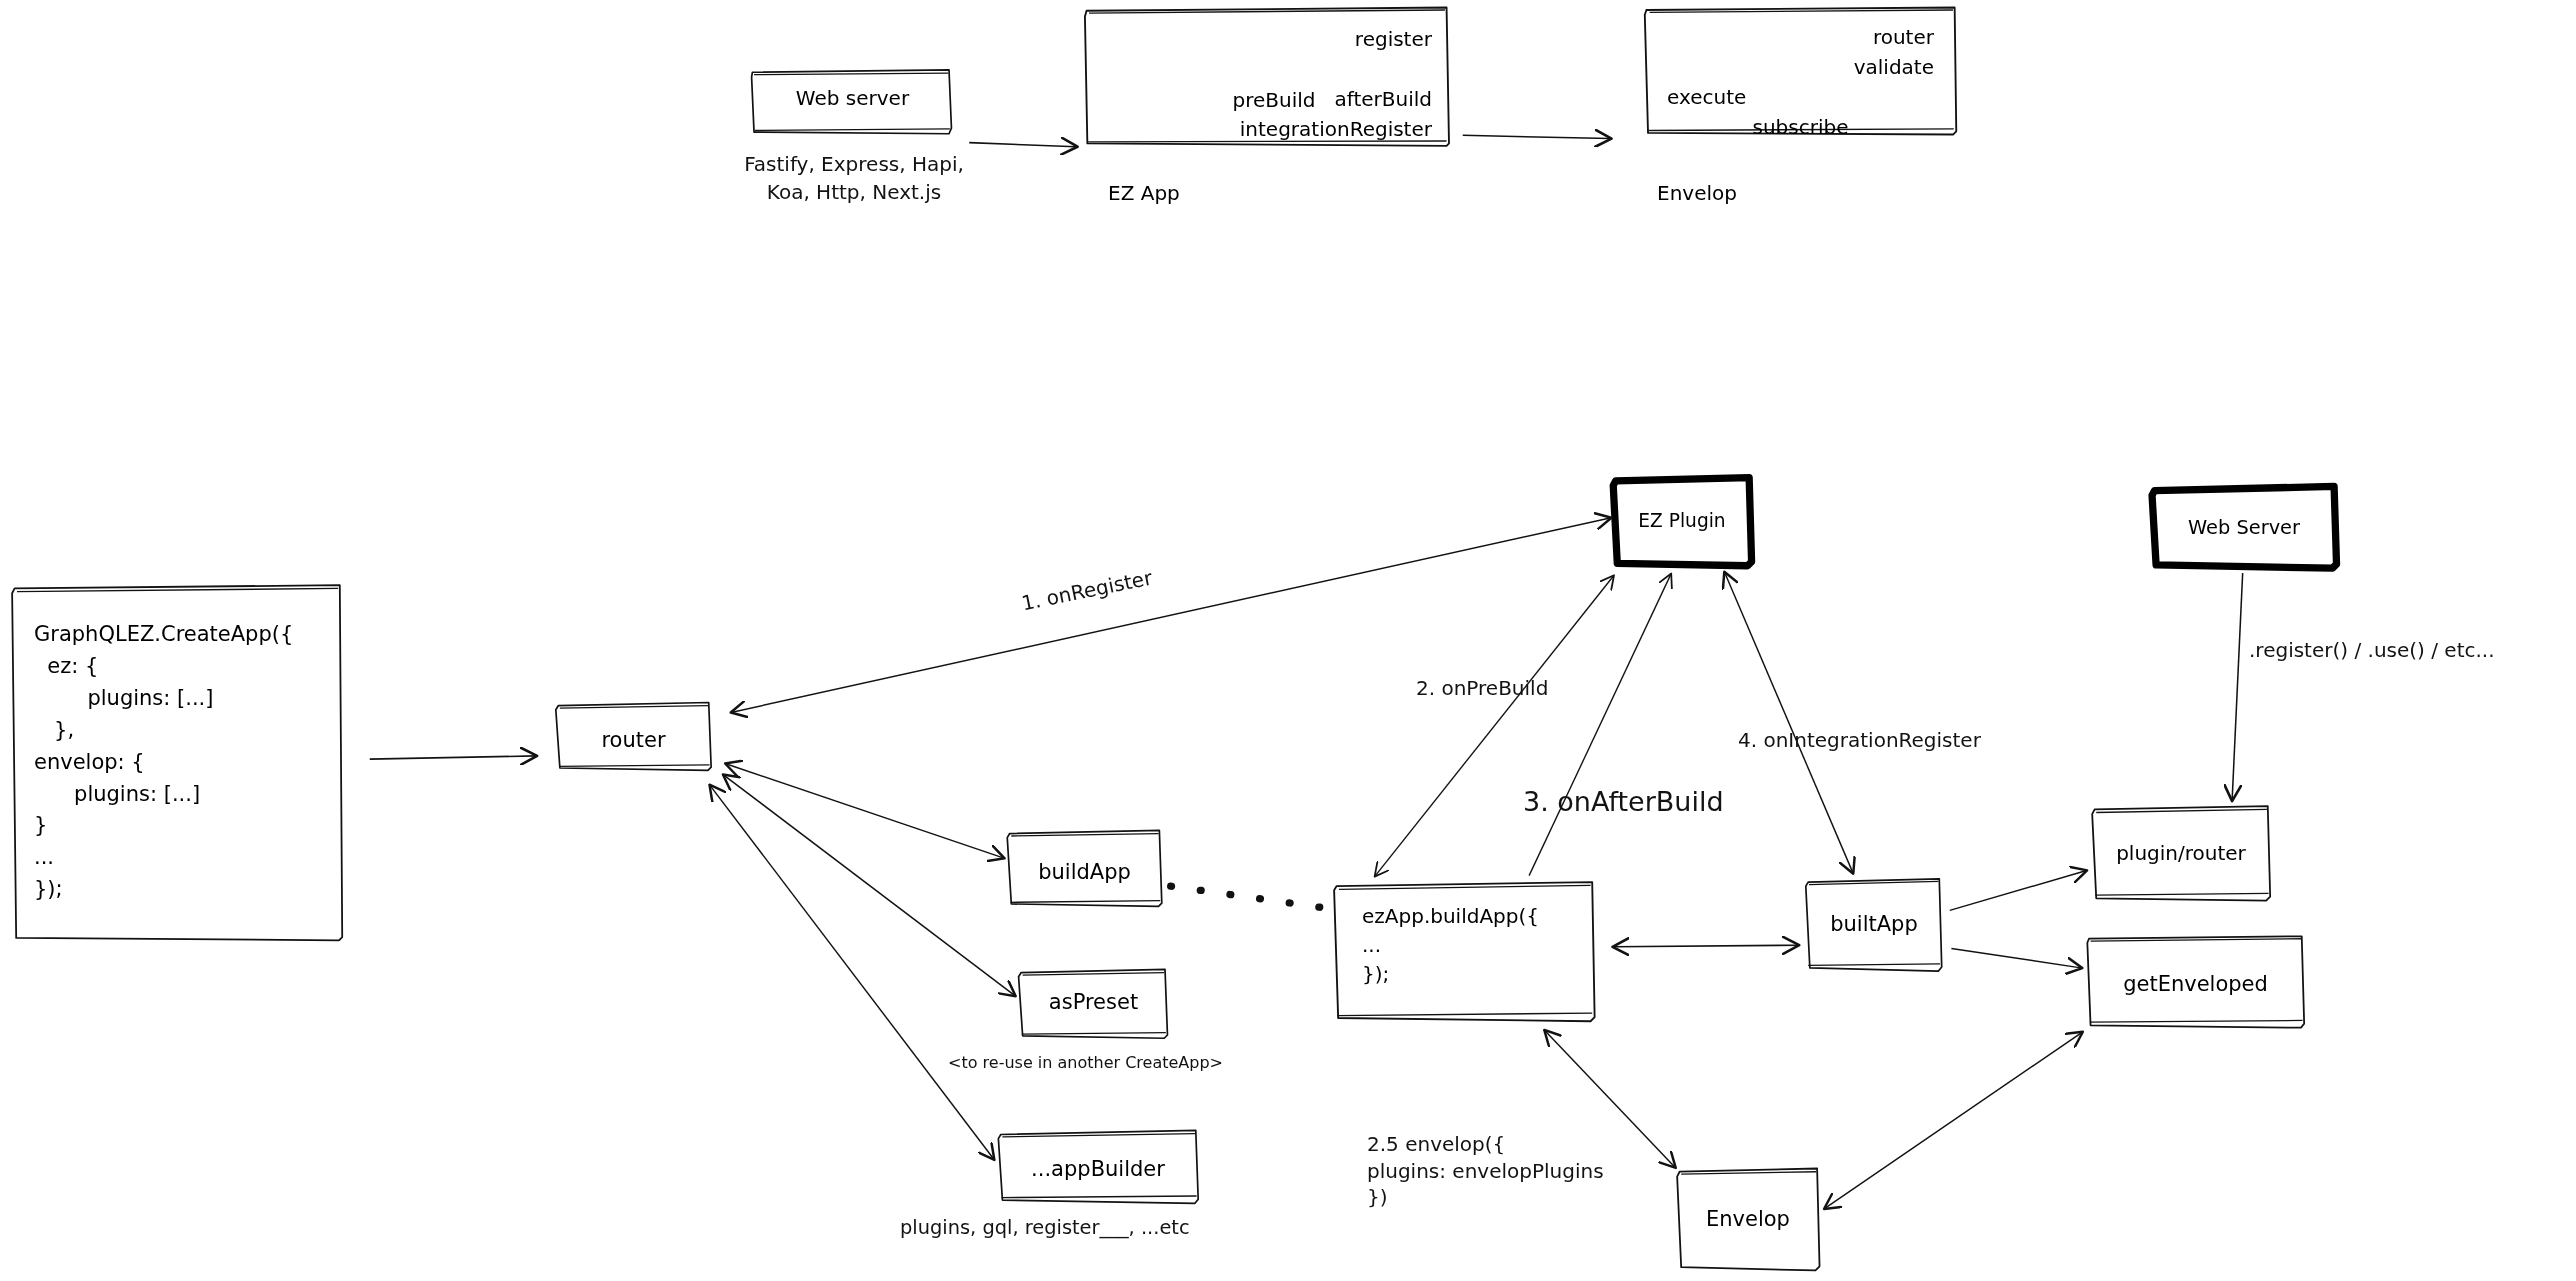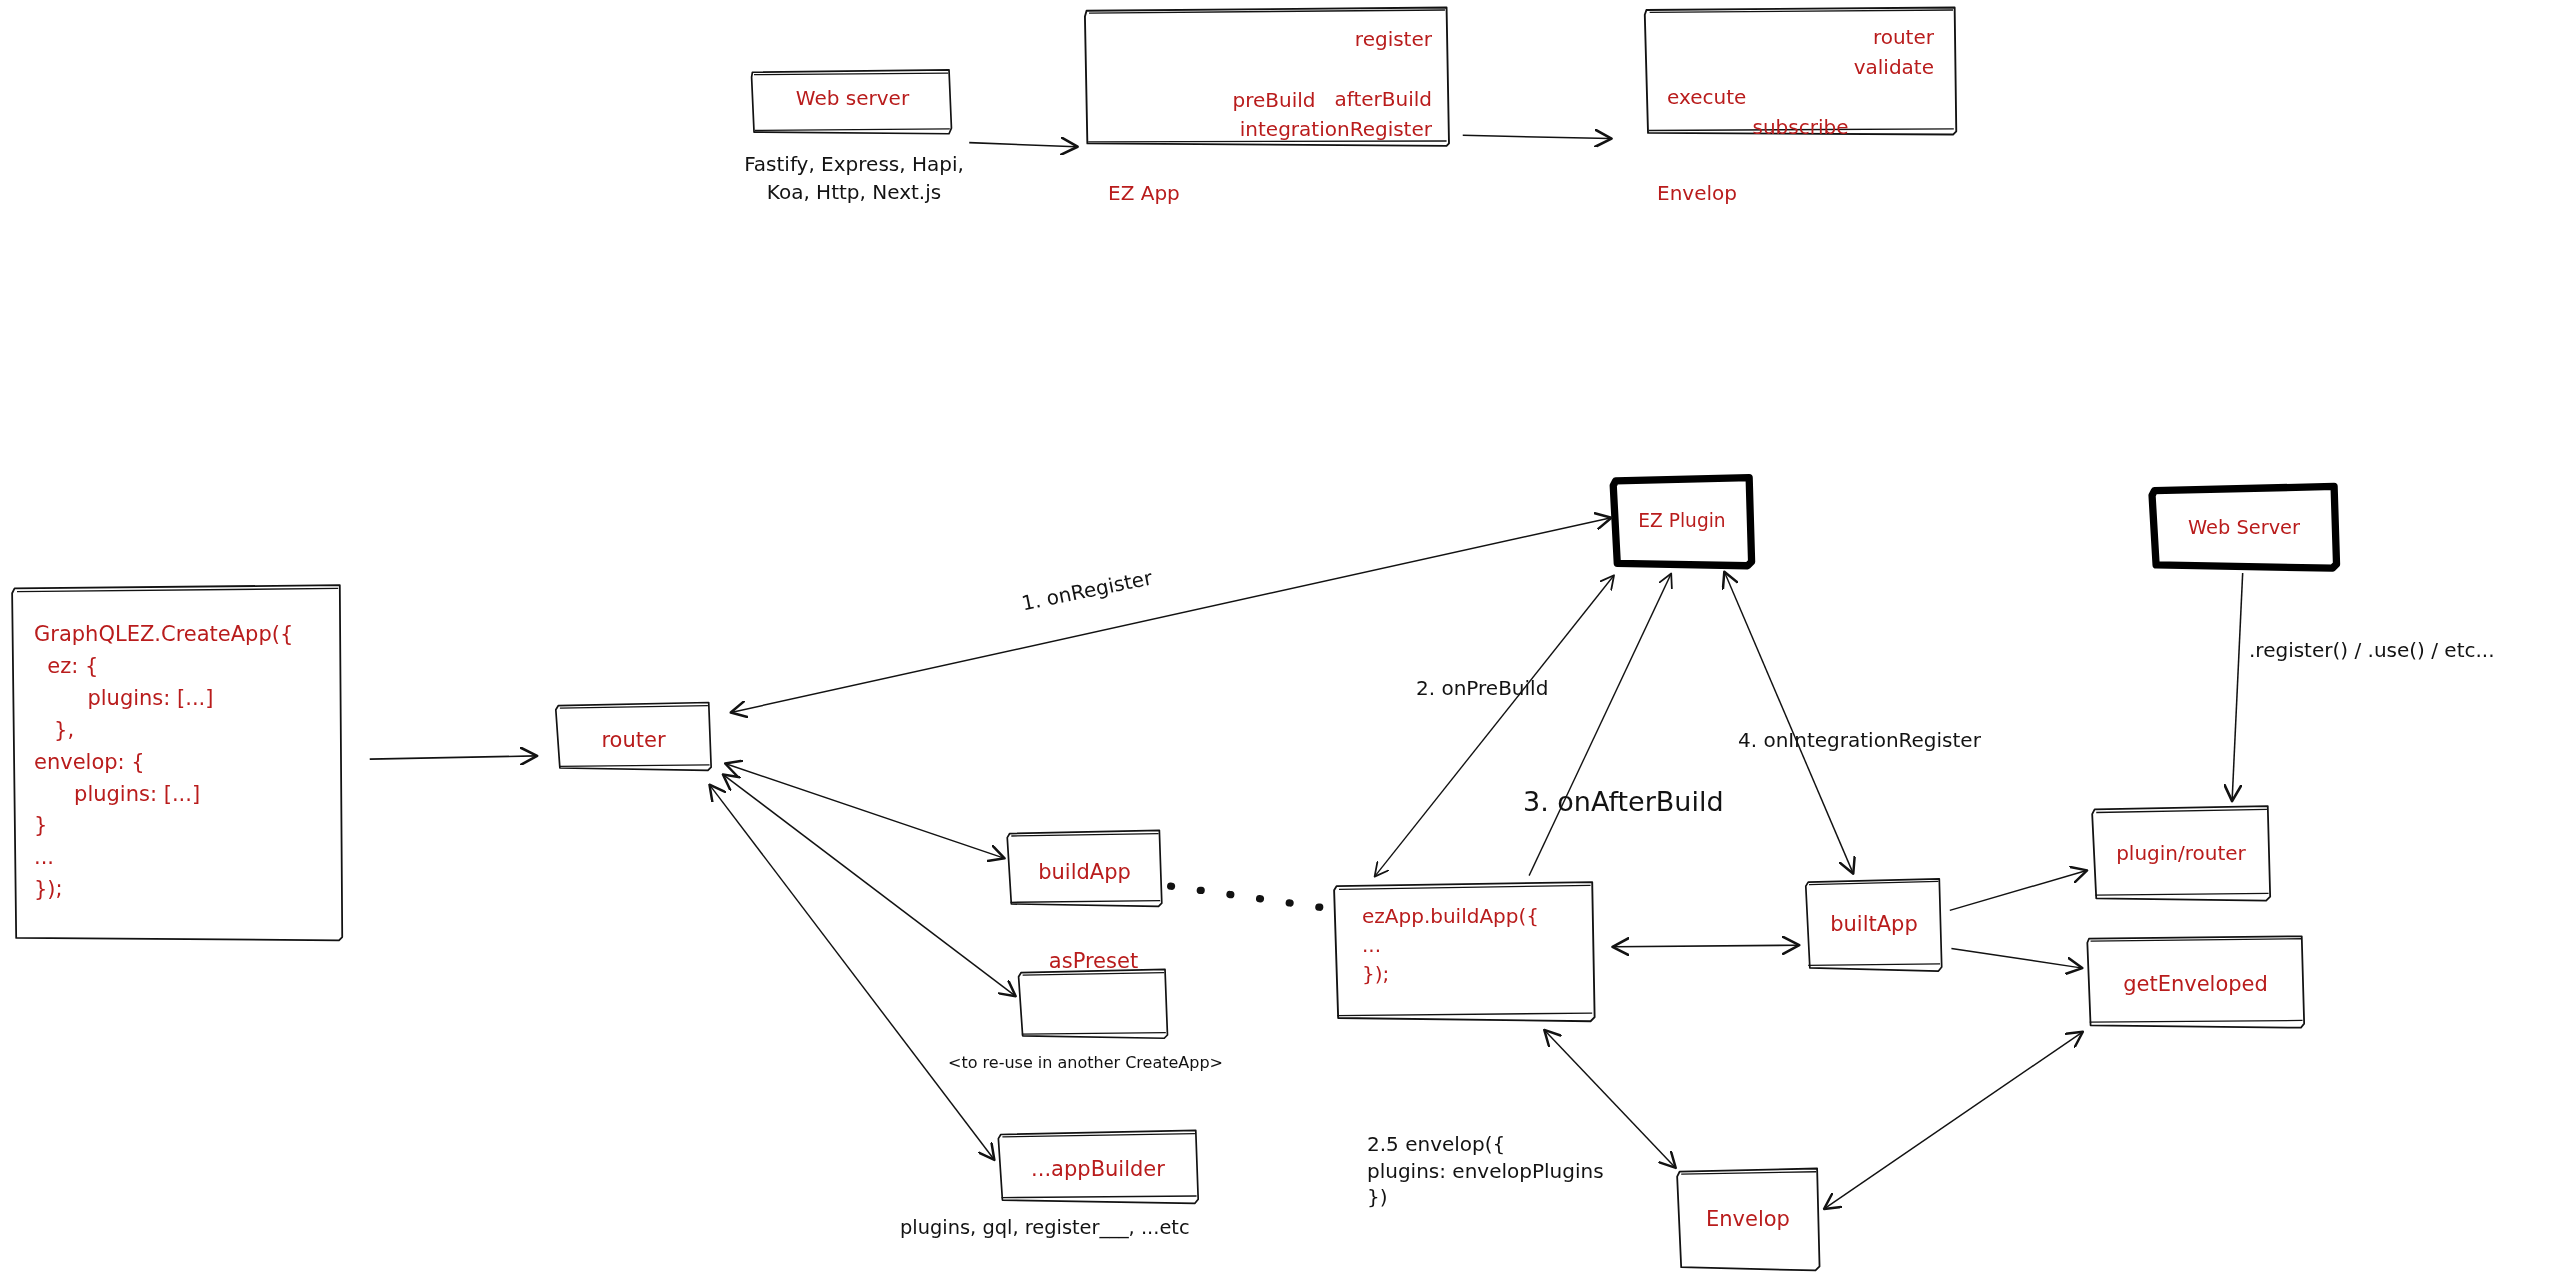--- a/index.html
+++ b/index.html
@@ -19,21 +19,21 @@
     position: absolute;
     left: 0;
     top: 0;
     width: 2576px;
     height: 1282px;
     pointer-events: none;
   }
   .box-label {
     position: absolute;
     font-family: "DejaVu Sans", sans-serif;
-    color: #b91c1c;
+    color: #000000;
     white-space: pre;
     line-height: 1.35;
   }
   .nobox {
     position: absolute;
     font-family: "DejaVu Sans", sans-serif;
     color: #131313;
     white-space: pre;
     line-height: 1.4;
   }
@@ -231,21 +231,21 @@
 envelop: {
       plugins: [...]
 }
 ...
 });</div>
 
   <div class="box-label" style="left:556px; top:726px; width:155px; text-align:center; font-size:21px;">router</div>
 
   <div class="box-label" style="left:1007px; top:858px; width:155px; text-align:center; font-size:21px;">buildApp</div>
 
-  <div class="box-label" style="left:1019px; top:947px; width:149px; text-align:center; font-size:21px;">asPreset</div>
+  <div class="box-label" style="left:1019px; top:988px; width:149px; text-align:center; font-size:21px;">asPreset</div>
 
   <div class="nobox" style="left:948px; top:1052px; font-size:16px;">&lt;to re-use in another CreateApp&gt;</div>
 
   <div class="box-label" style="left:998px; top:1155px; width:200px; text-align:center; font-size:21px;">...appBuilder</div>
 
   <div class="nobox" style="left:900px; top:1214px; font-size:19.4px;">plugins, gql, register___, ...etc</div>
 
   <div class="box-label" style="left:1613px; top:508px; width:138px; text-align:center; font-size:18.6px;">EZ Plugin</div>
 
   <div class="box-label" style="left:2152px; top:515px; width:184px; text-align:center; font-size:19.4px;">Web Server</div>

